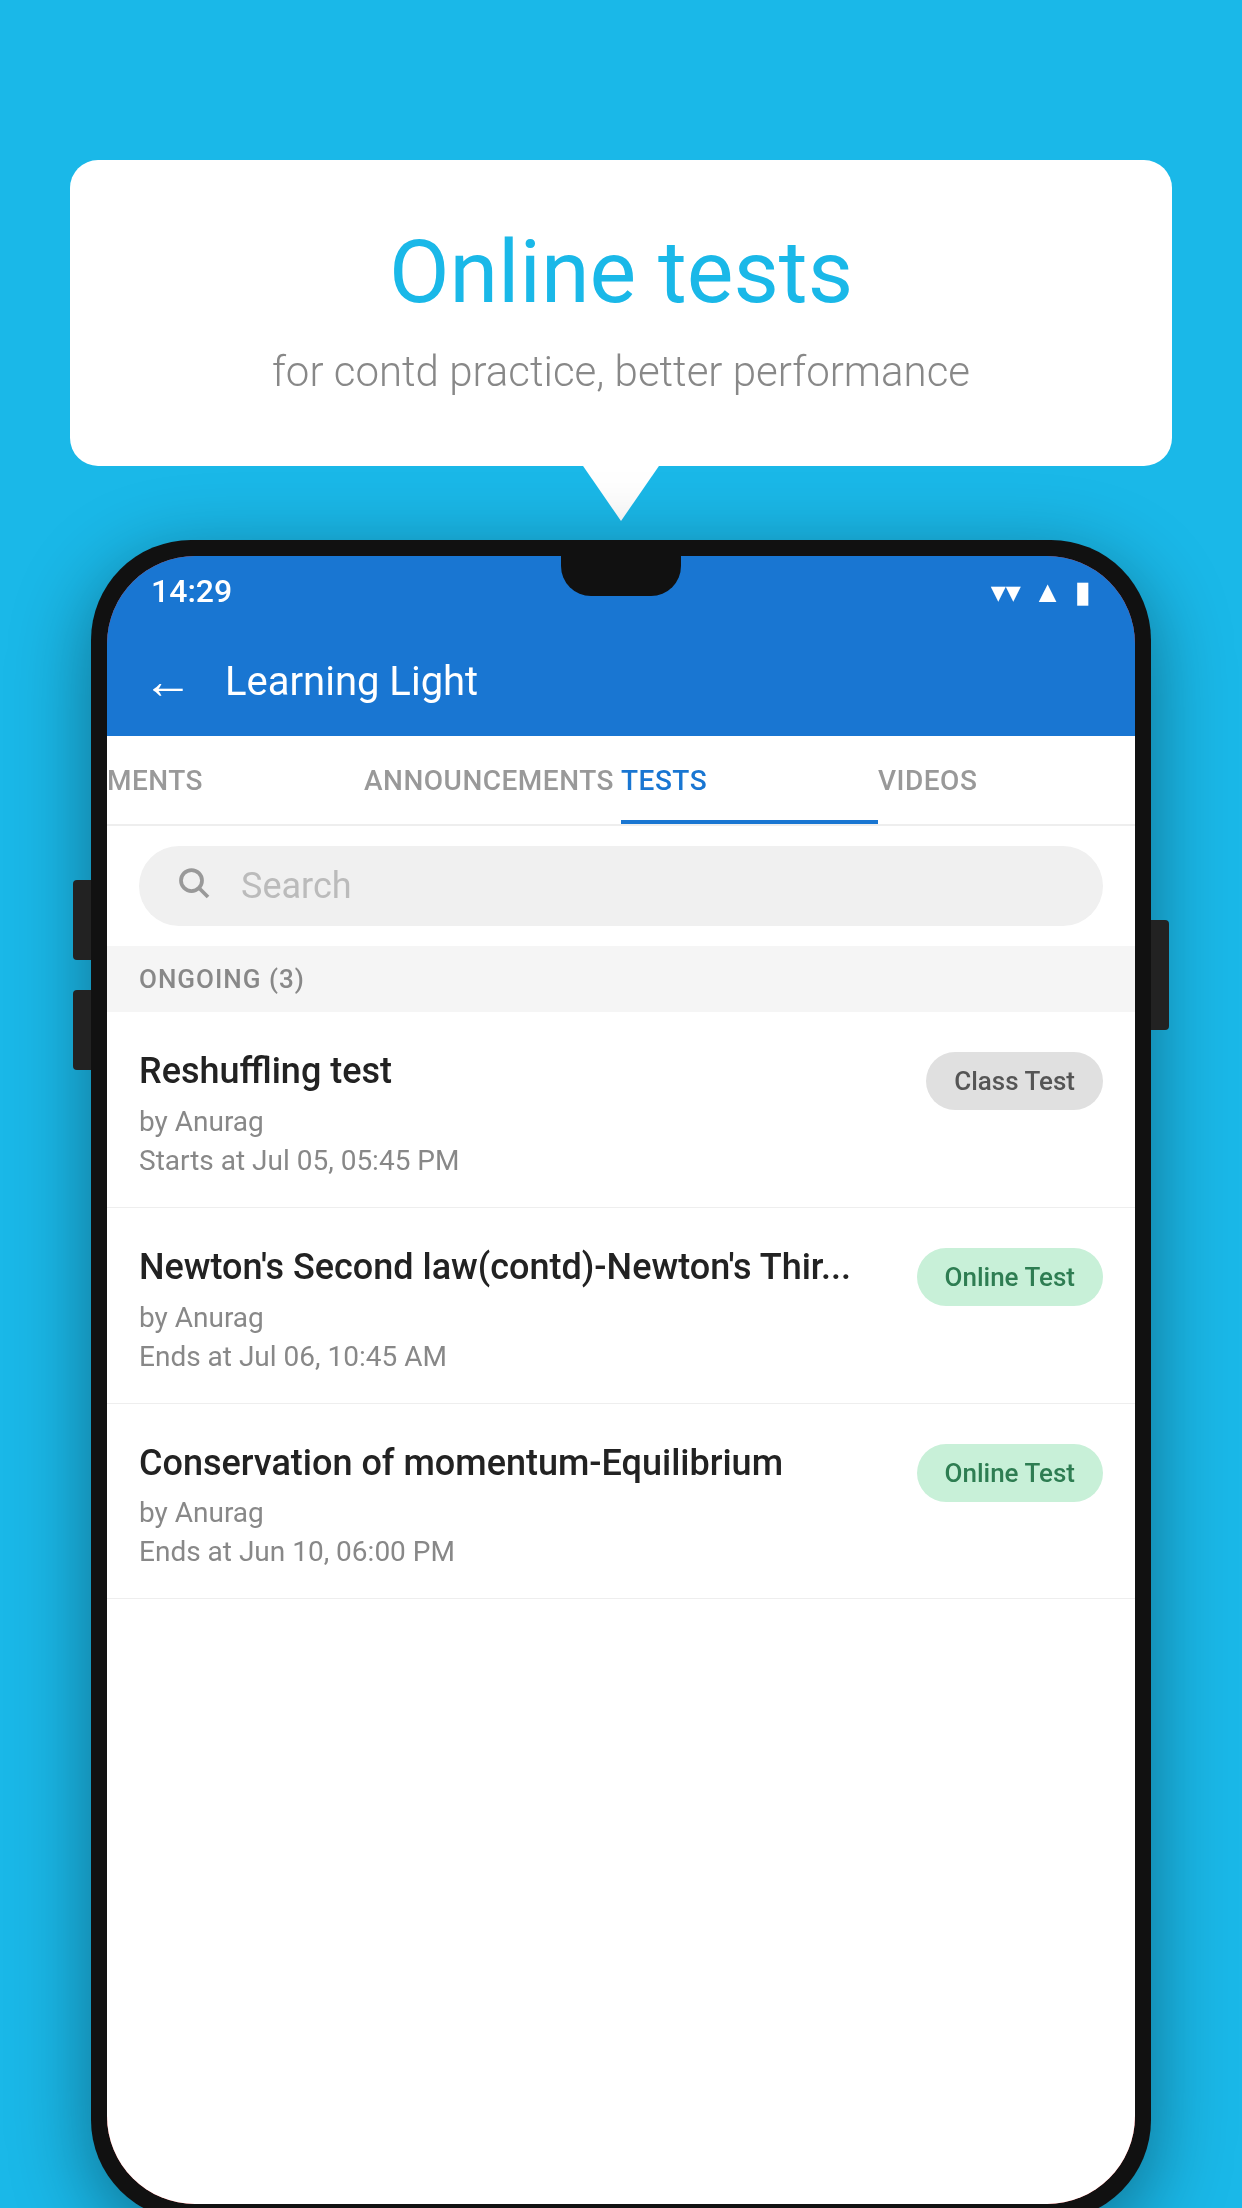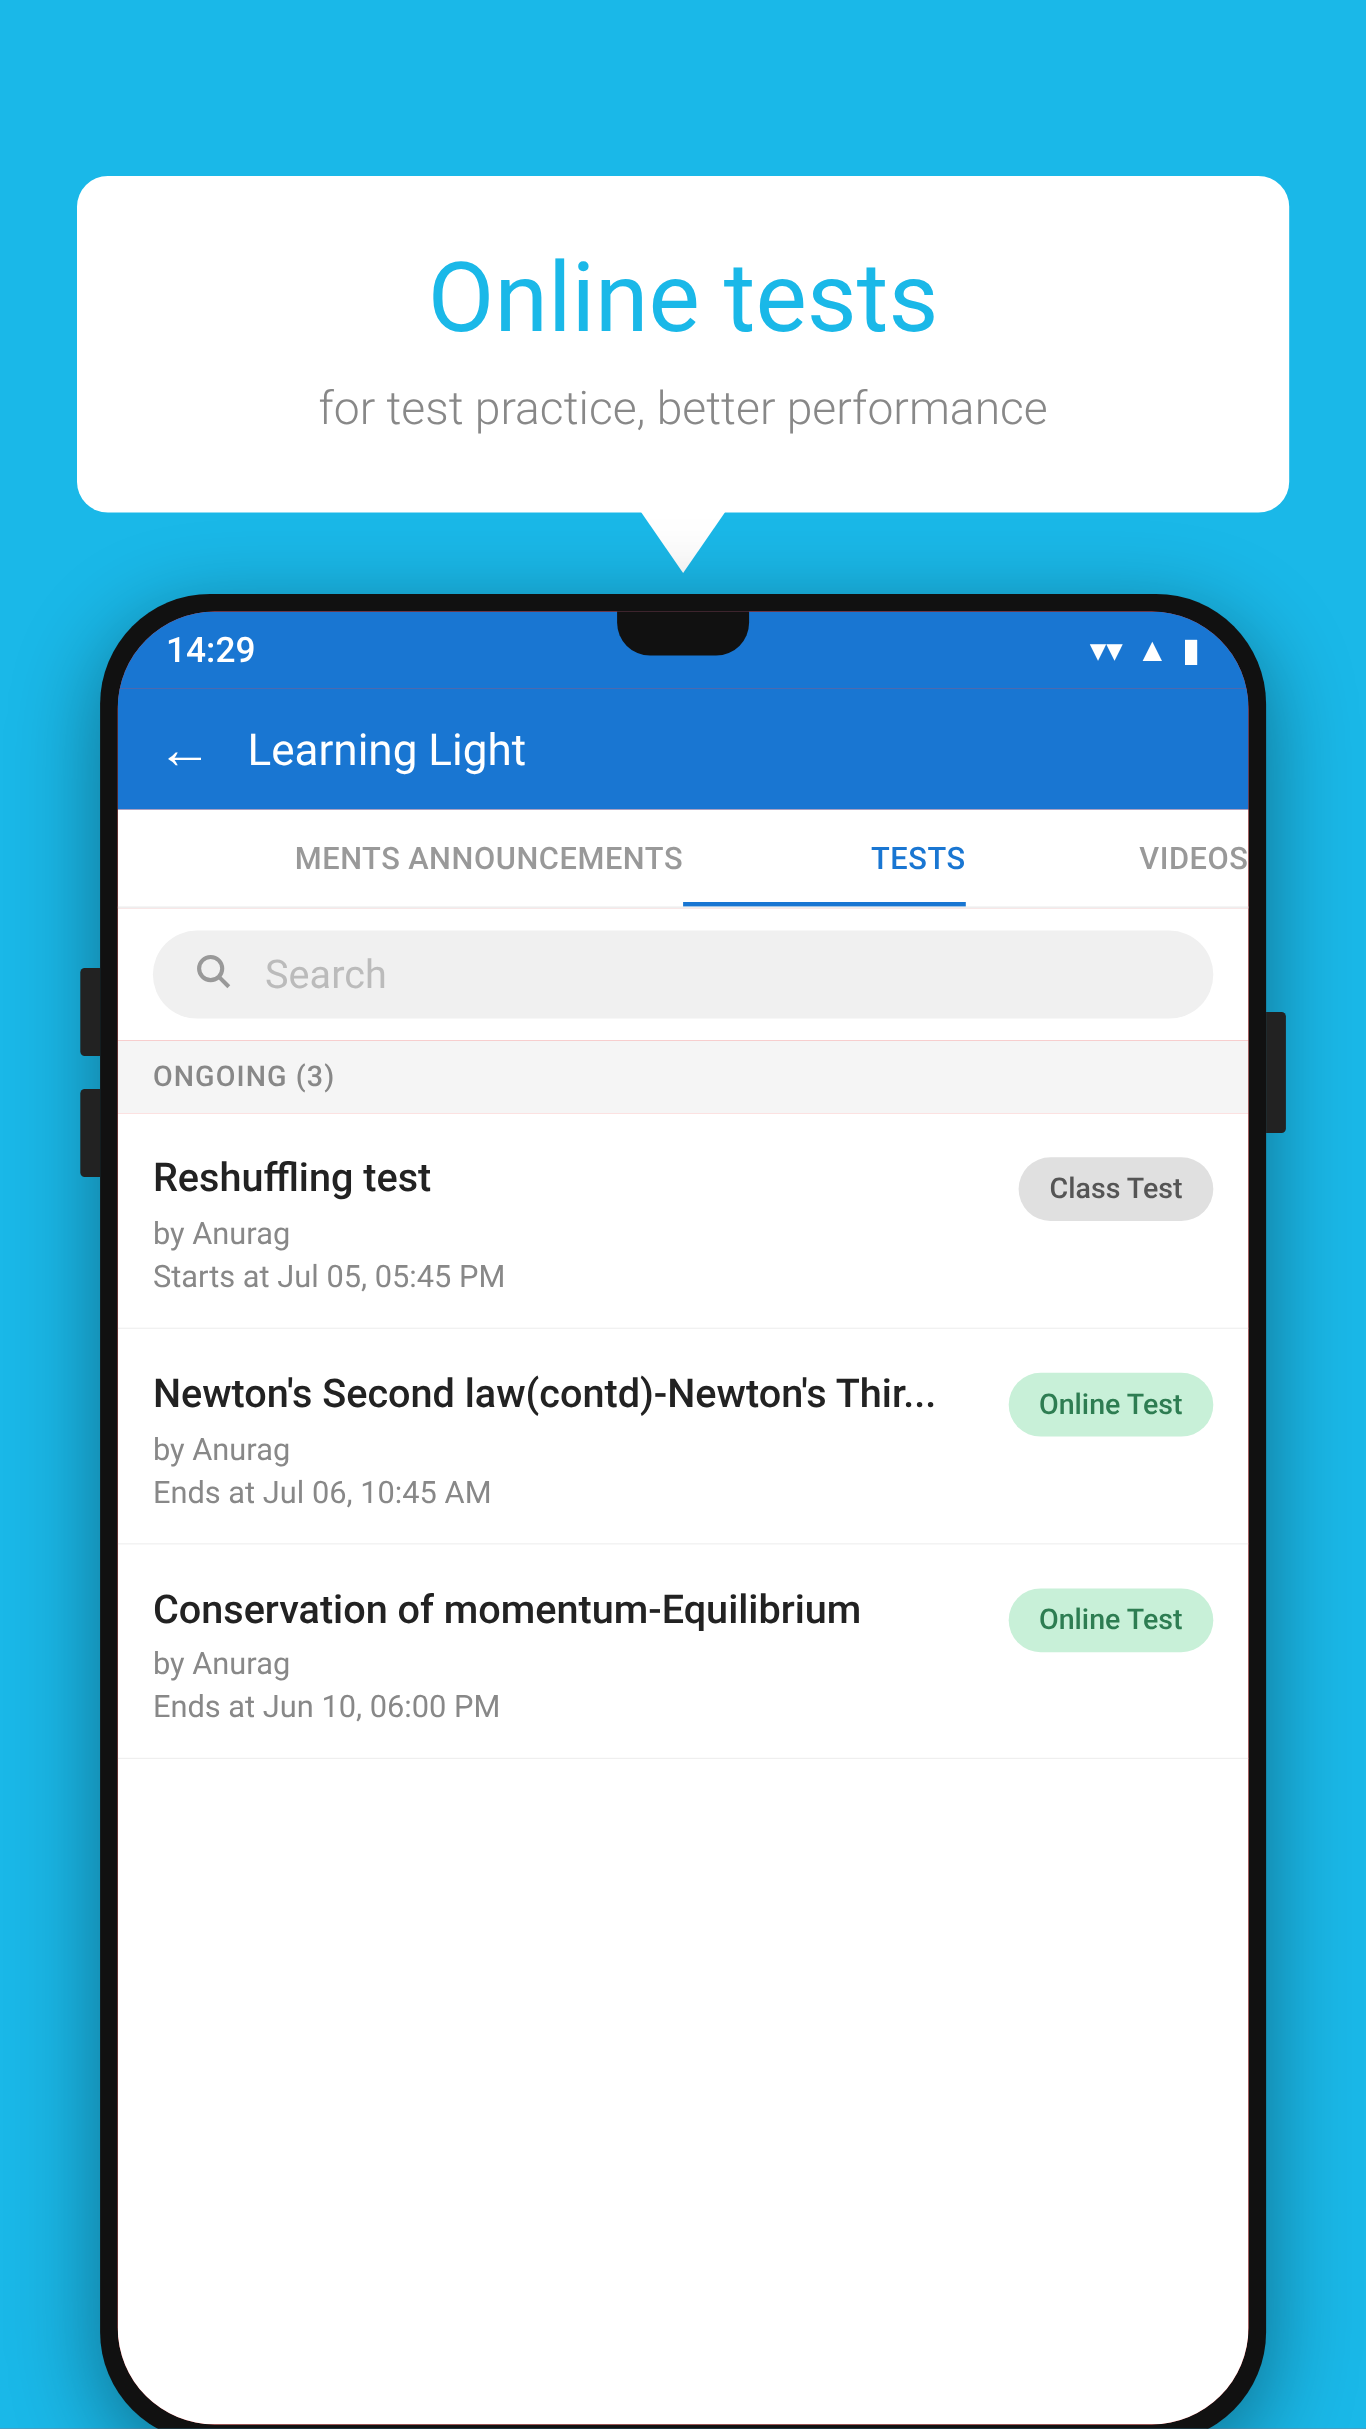--- a/index.html
+++ b/index.html
@@ -146,21 +146,21 @@
       display: flex;
       align-items: stretch;
       border-bottom: 2px solid #eee;
       flex-shrink: 0;
     }
 
     .tab-item {
       flex: 1;
       display: flex;
       align-items: center;
-      justify-content: flex-end;
+      justify-content: flex-start;
       font-size: 28px;
       color: #999;
       font-weight: 500;
       letter-spacing: 0.5px;
       cursor: pointer;
       position: relative;
       text-transform: uppercase;
     }
 
     .tab-item.active {
@@ -313,21 +313,21 @@
       color: #888;
       font-weight: 500;
       letter-spacing: 1px;
     }
   </style>
 </head>
 <body>
 
 <div class="speech-bubble">
   <div class="speech-bubble-title">Online tests</div>
-  <div class="speech-bubble-subtitle">for test practice, better performance</div>
+  <div class="speech-bubble-subtitle">for contd practice, better performance</div>
 </div>
 
 <div class="phone-mockup">
 
   <div class="phone-side-btn-vol"></div>
   <div class="phone-side-btn-vol2"></div>
   <div class="phone-side-btn-power"></div>
 
   <div class="notch"></div>
 

